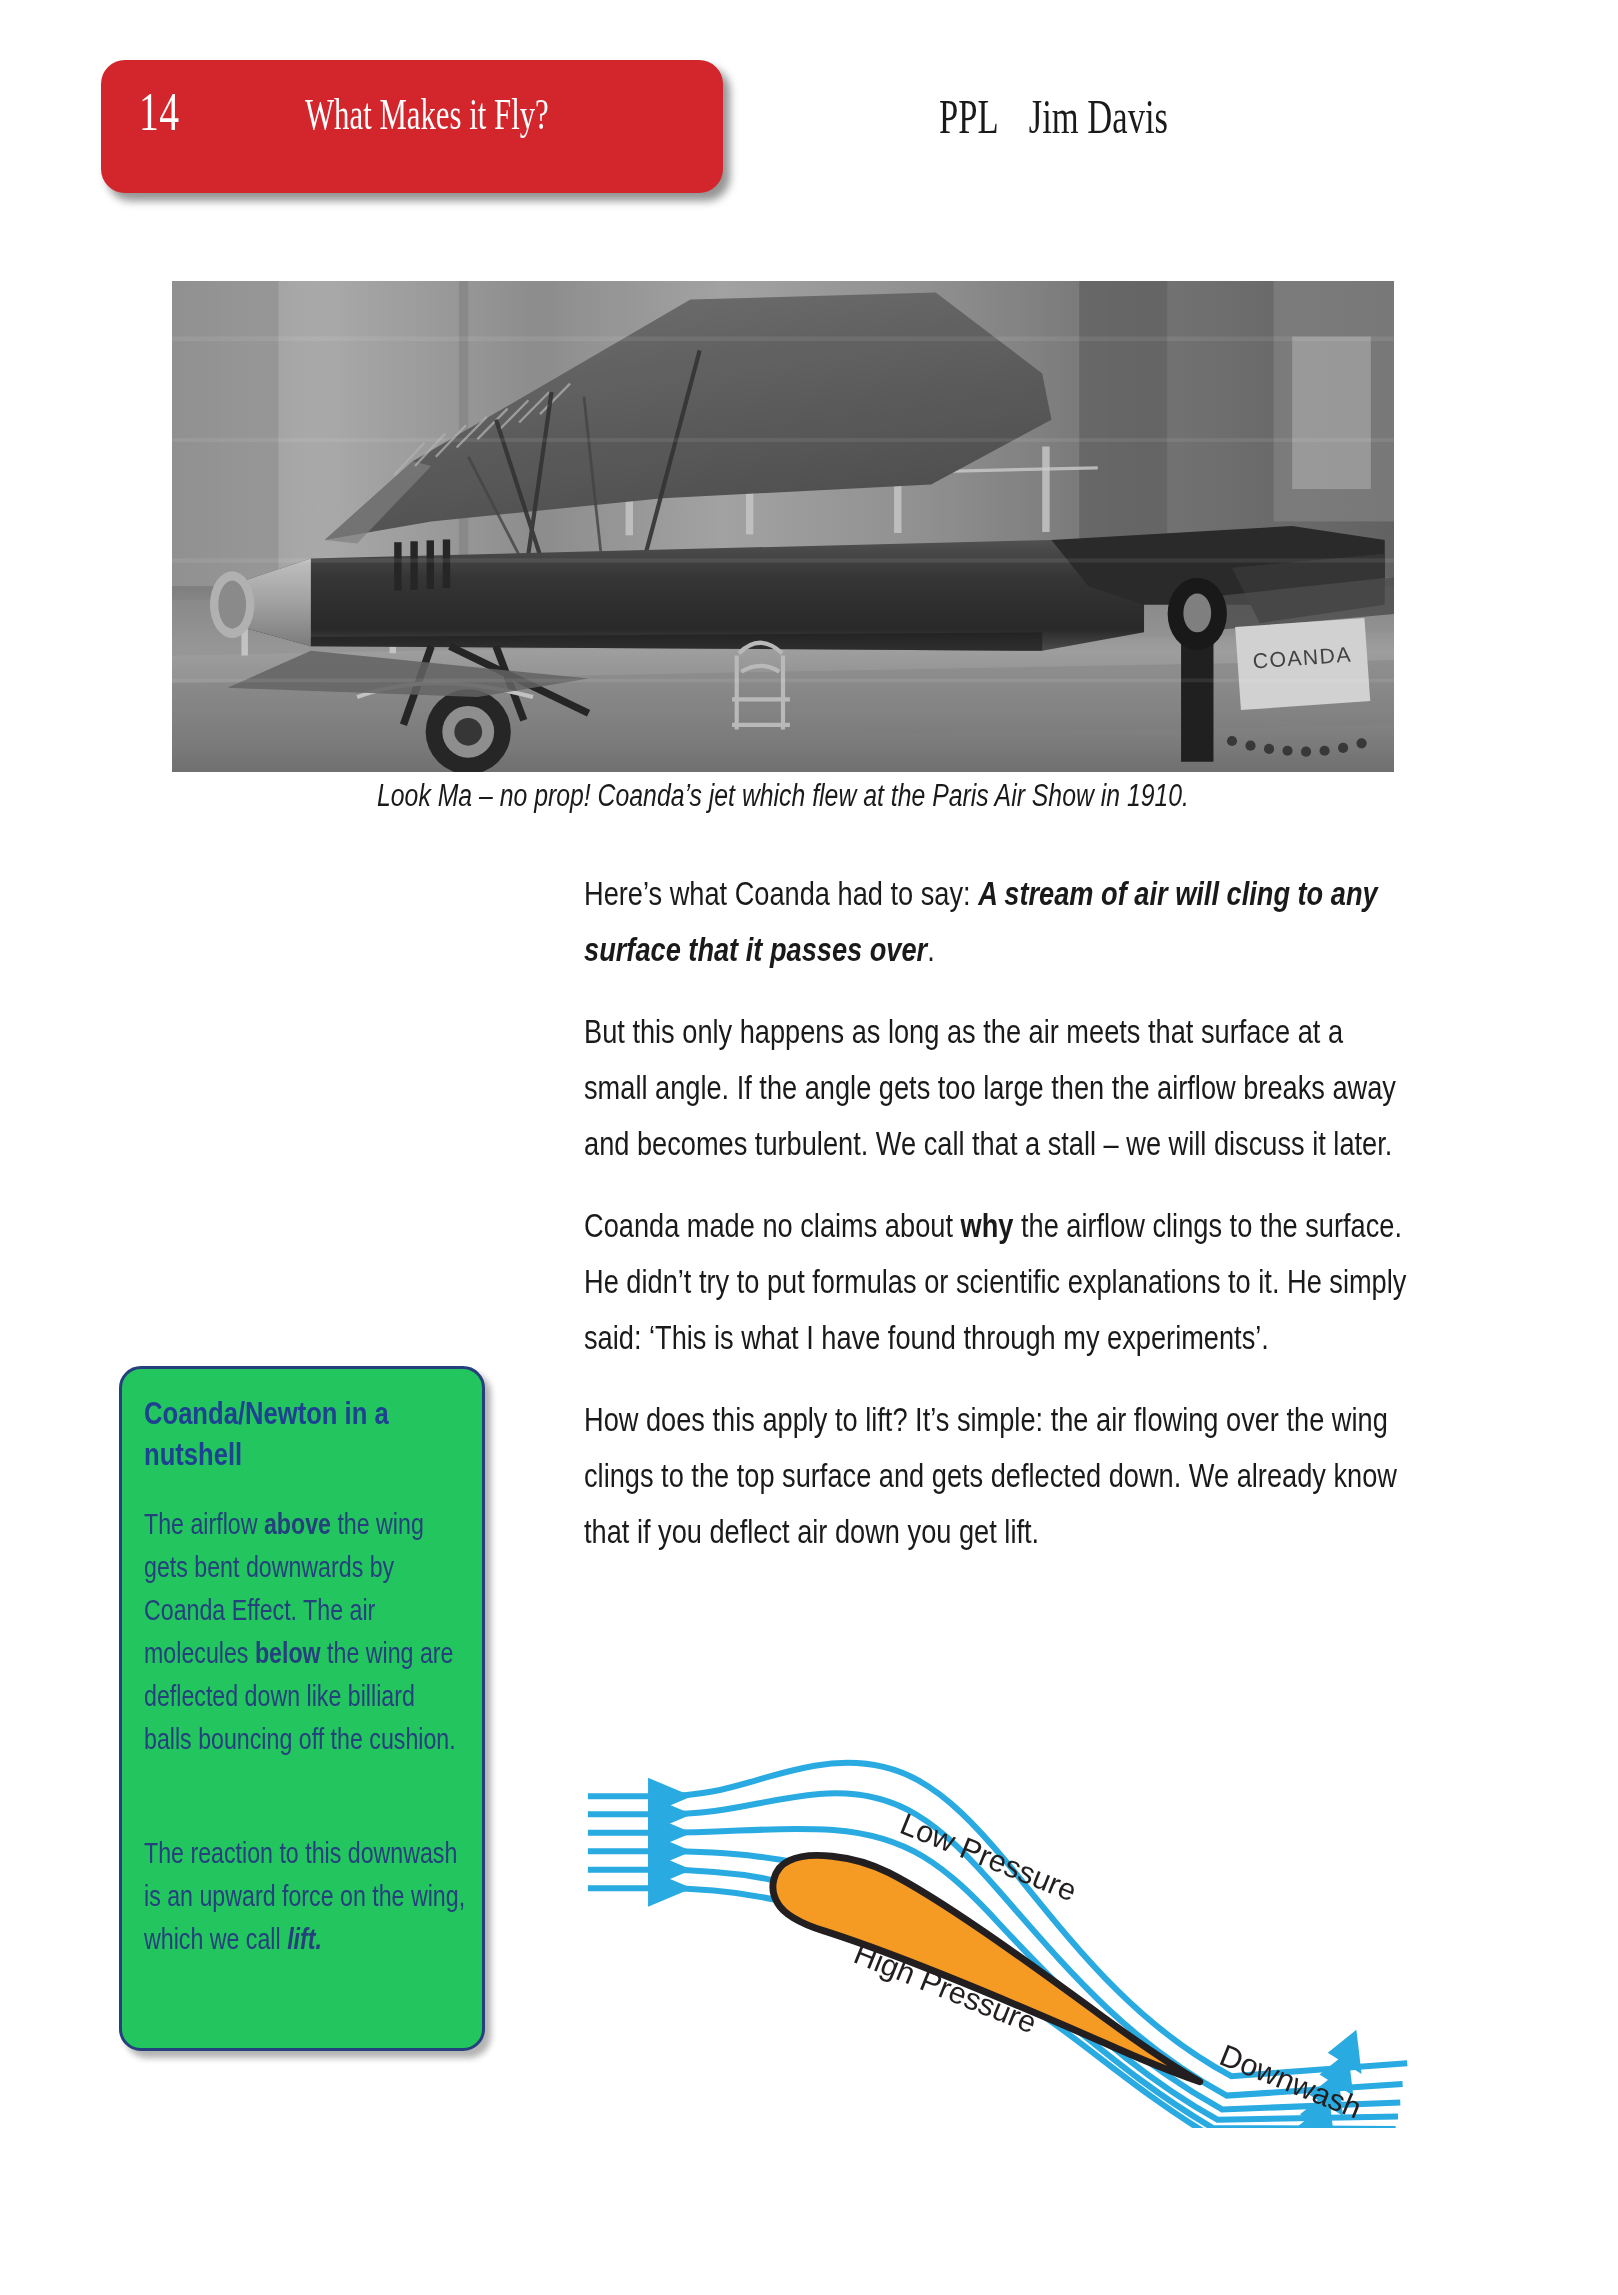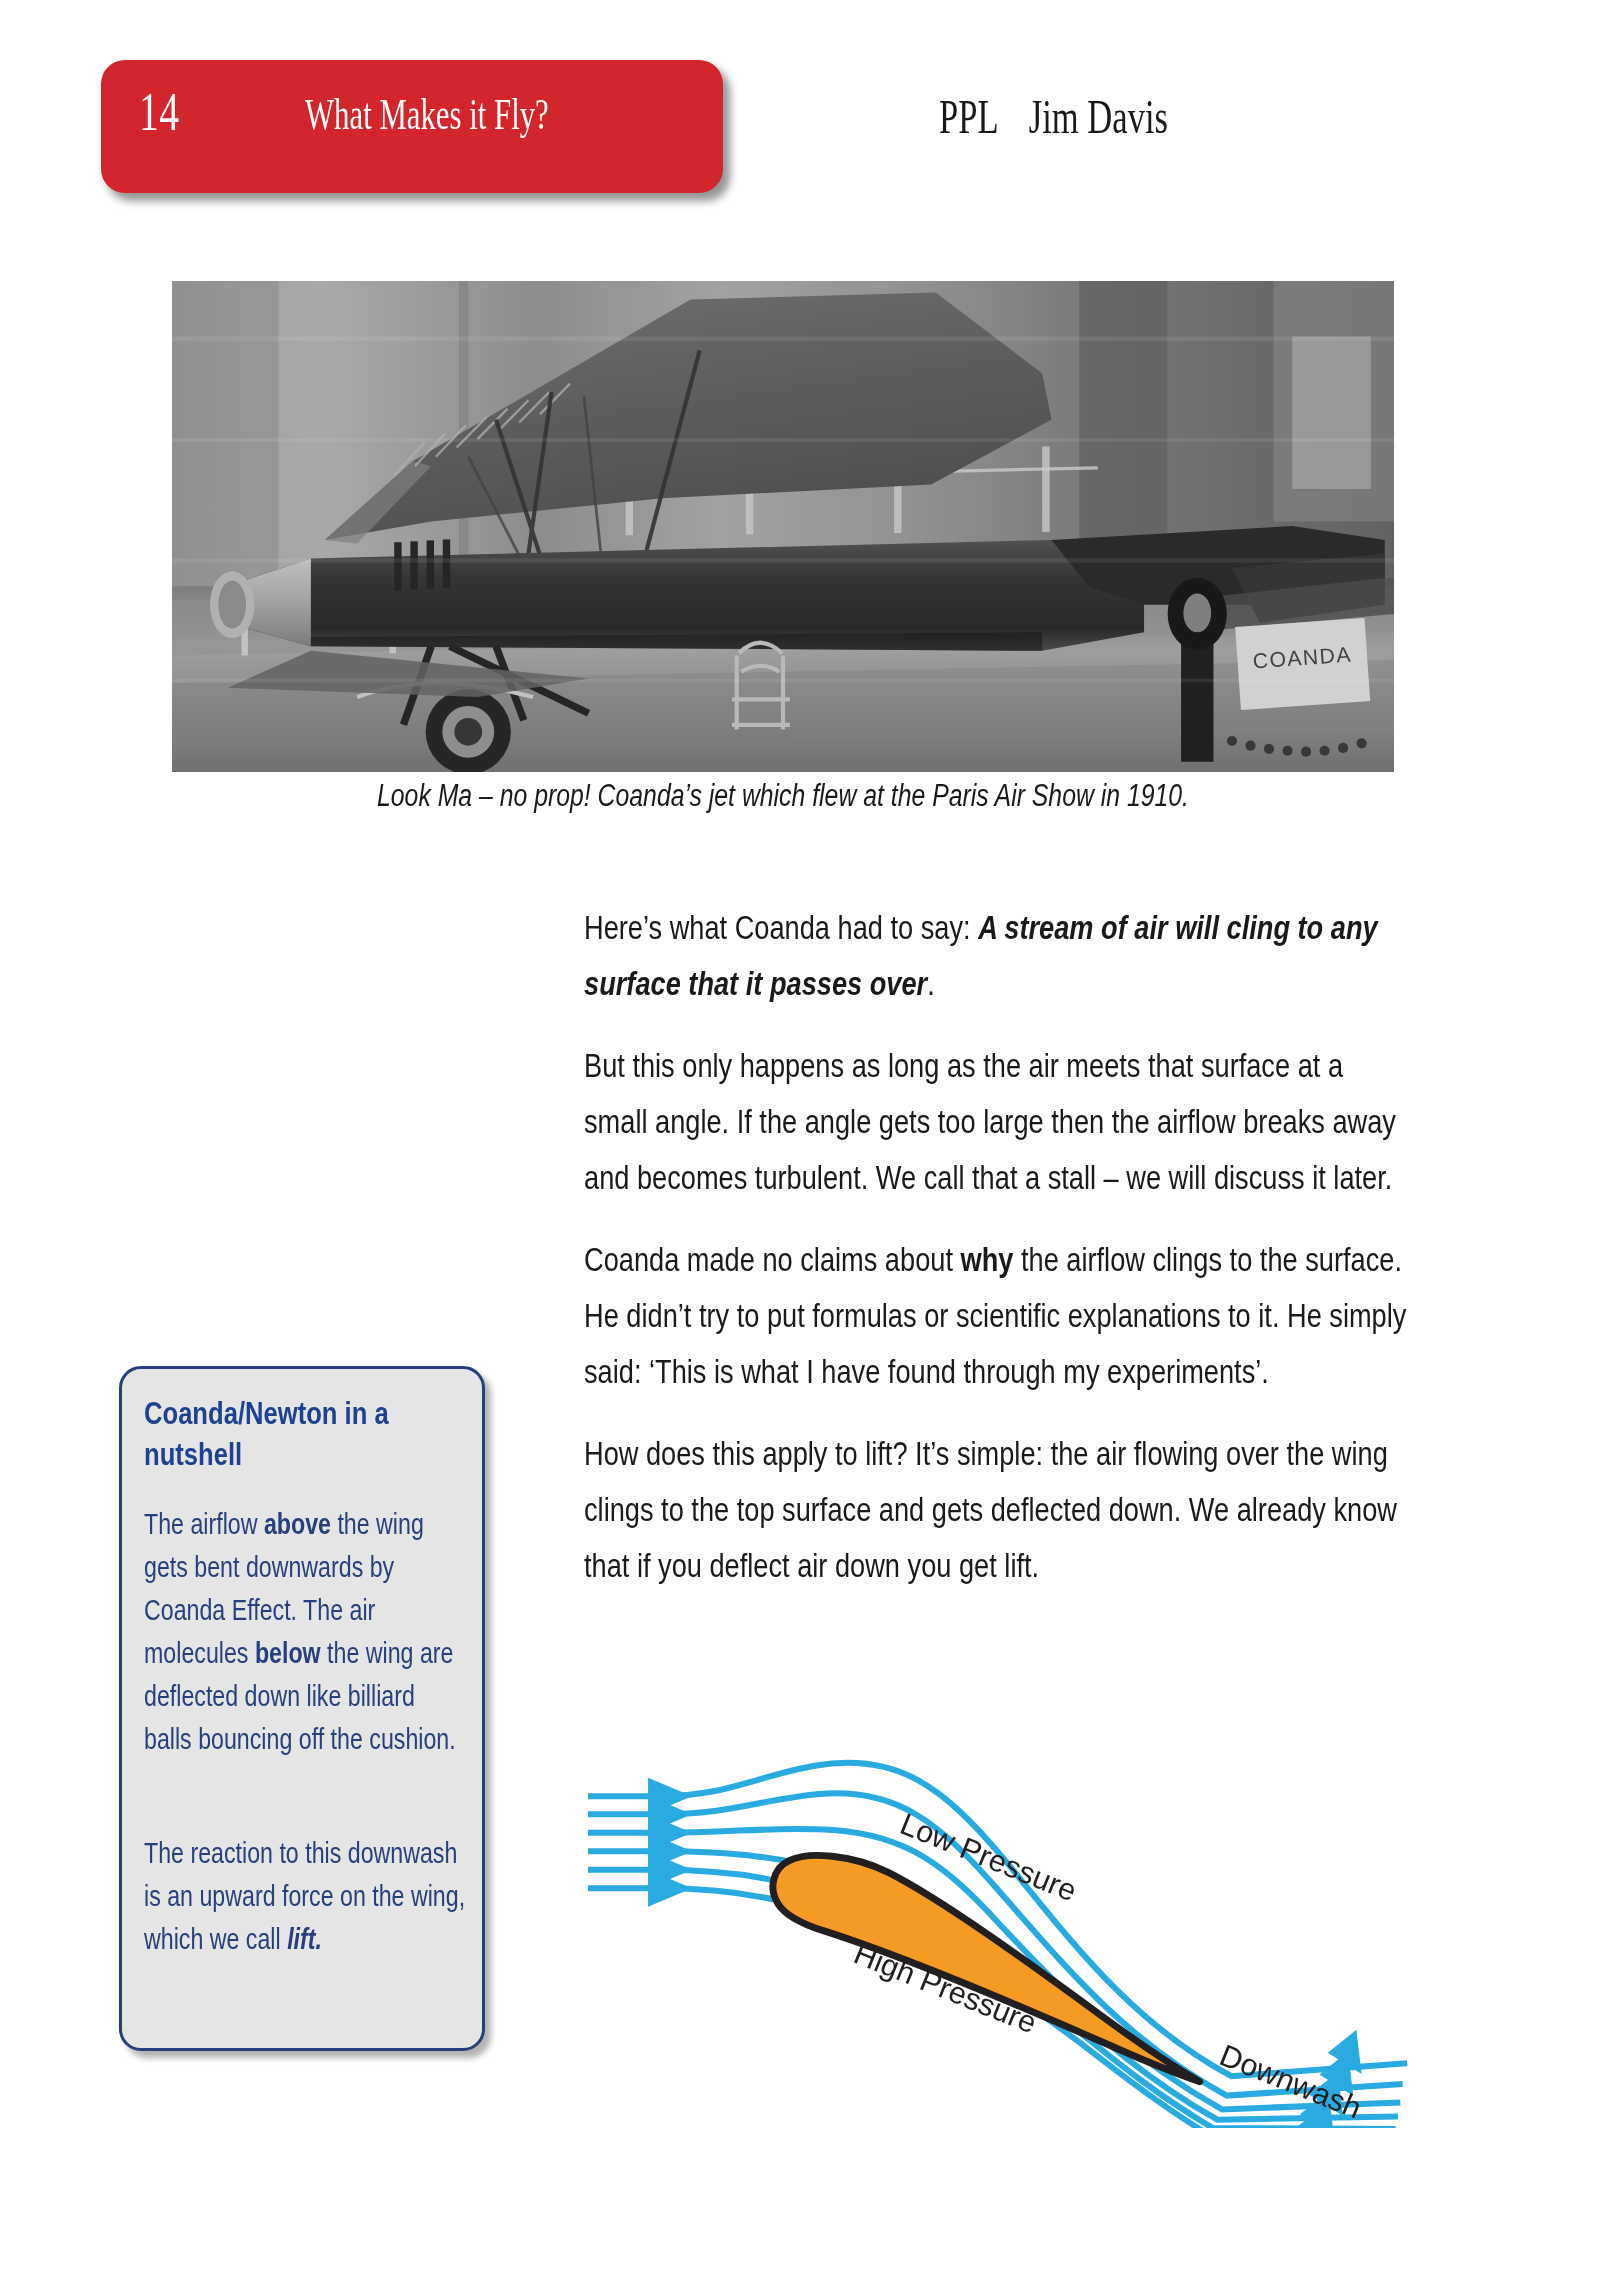--- a/index.html
+++ b/index.html
@@ -89,21 +89,21 @@
     color: #1a1a1a;
     transform: scaleX(0.80);
     transform-origin: center top;
     white-space: nowrap;
   }
 
   
   #body-column {
     position: absolute;
     left: 584px;
-    top: 899px;
+    top: 865px;
     width: 828px;
   }
   .body-para {
     font-family: "Liberation Sans", sans-serif;
     font-size: 34px;
     line-height: 56px;
     color: #1a1a1a;
     margin: 0 0 26px 0;
     transform: scaleX(0.80);
     transform-origin: left top;
@@ -117,21 +117,21 @@
 
   
   #nutshell-box {
     position: absolute;
     left: 119px;
     top: 1366px;
     width: 366px;
     height: 685px;
     border: 3.2px solid #26407e;
     border-radius: 22px;
-    background: #e5e5e5;
+    background: #22c55e;
     box-shadow: 6px 6.5px 6.5px rgba(0,0,0,0.30);
     box-sizing: border-box;
   }
   #nutshell-heading {
     position: absolute;
     left: 22px;
     top: 24px;
     width: 361px;
     font-family: "Liberation Sans", sans-serif;
     font-size: 32px;

